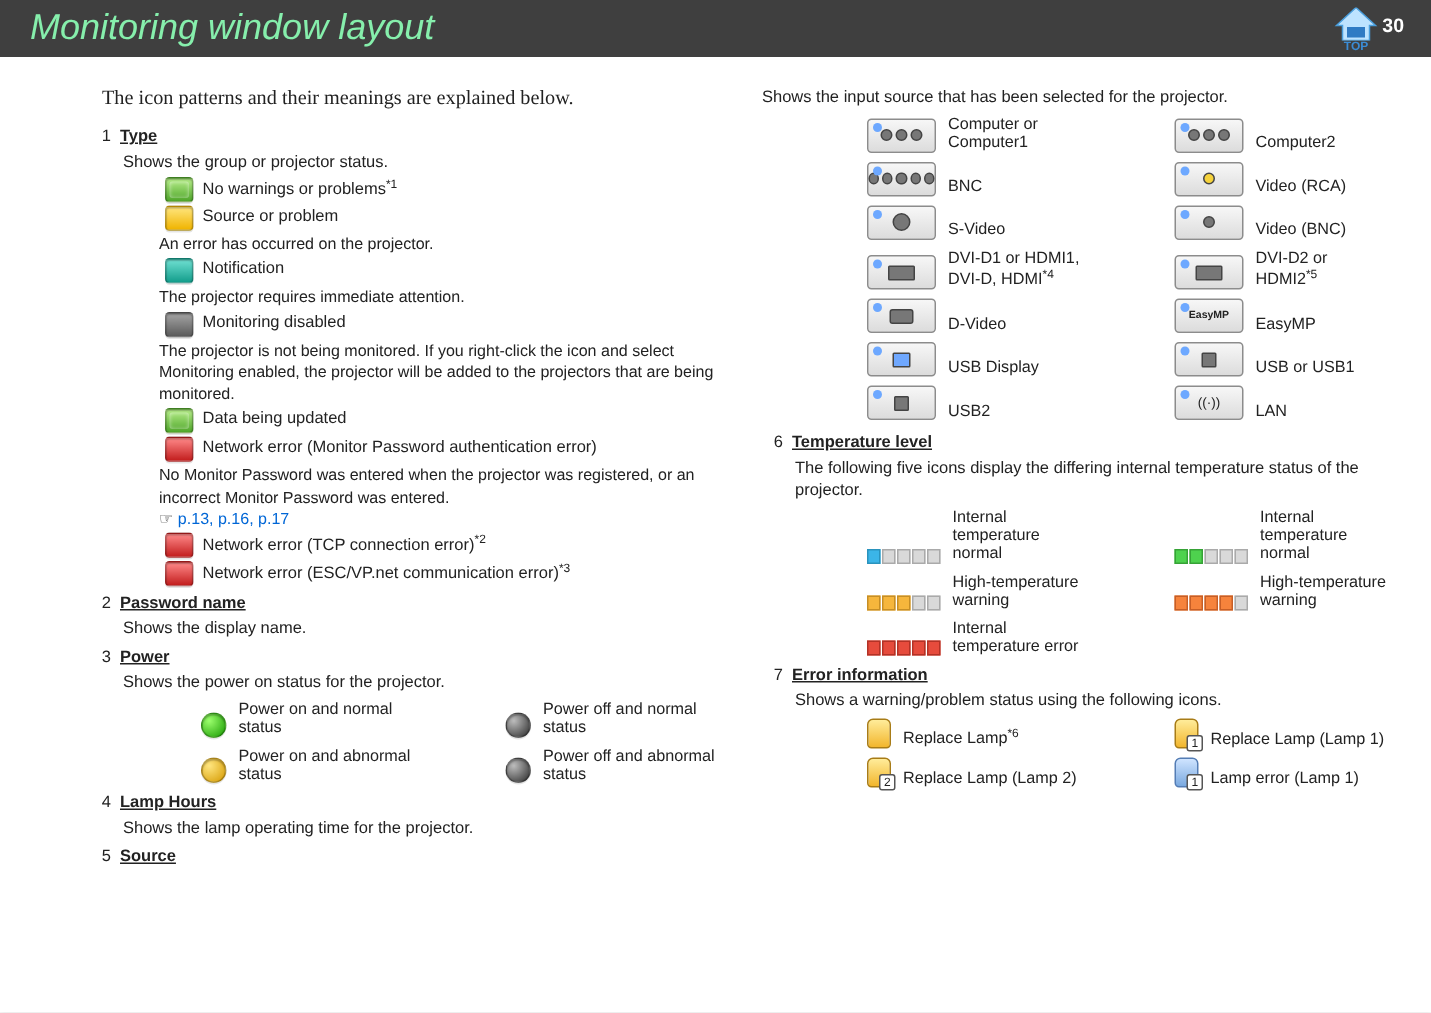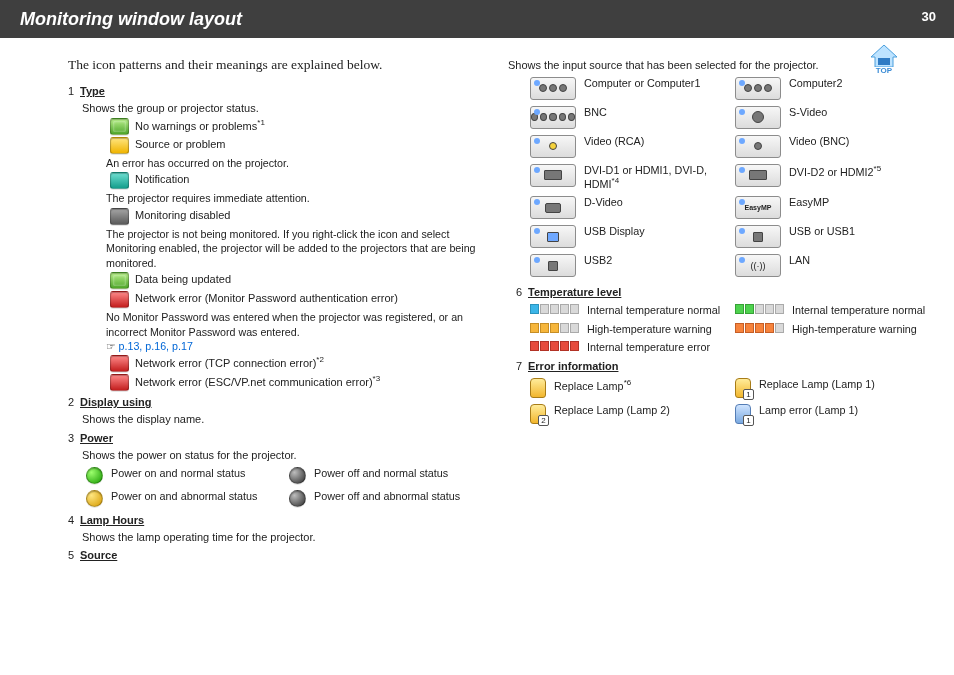--- a/index.html
+++ b/index.html
@@ -6,23 +6,23 @@
     --page-w:954px;
     --page-h:675px;
     --bar:#3f3f3f;
     --text:#222;
     --link:#0066d6;
   }
   html,body{margin:0;padding:0;background:#f4f4f4;}
   body{font-family:"Segoe UI",Arial,sans-serif;font-size:11px;color:var(--text);}
   .page{position:relative;width:var(--page-w);height:var(--page-h);margin:0 auto;background:white;box-shadow:0 0 4px rgba(0,0,0,.2);overflow:hidden;}
   .bar{position:relative;display:flex;align-items:center;background:var(--bar);color:white;height:38px;padding-left:20px;}
-  .bar h1{margin:0;font-size:18px;font-style:italic;font-family:"Segoe UI",Arial,sans-serif;font-weight:700;color:#ffffff;}
+  .bar h1{margin:0;font-size:24px;font-style:italic;font-family:"Segoe UI",Arial,sans-serif;font-weight:400;color:#86efac;}
   .bar .pgnum{position:absolute;right:18px;top:9px;font-weight:700;font-size:13px;color:#fff;}
-  .bar .top-ic{position:absolute;right:52px;top:1px;width:36px;height:34px;display:flex;flex-direction:column;align-items:center;justify-content:flex-end;margin-top:40px;}
+  .bar .top-ic{position:absolute;right:32px;top:1px;width:36px;height:34px;display:flex;flex-direction:column;align-items:center;justify-content:flex-end;}
   .bar .top-ic svg{display:block;}
   .bar .top-ic span{font-size:8px;color:#3a8cd6;font-weight:700;line-height:8px;}
 
   .body{display:flex;gap:30px;padding:18px 28px 0 60px;font-size:11px;line-height:1.35;}
   .col{flex:1;min-width:0;}
   .intro{margin:0 0 10px 8px;font-family:"Times New Roman",Georgia,serif;font-size:13.5px;}
   .sec{display:flex;margin-top:4px;}
   .sec .num{width:14px;flex:none;text-align:right;padding-right:6px;}
   .sec .hd{font-weight:700;text-decoration:underline;}
   .desc{margin:2px 0 2px 22px;}
@@ -45,21 +45,21 @@
   .link{color:var(--link);}
   sup{font-size:8px;}
 
   
   .src{width:44px;height:21px;flex:none;background:linear-gradient(#f7f7f7,#dcdcdc);border:1px solid #8c8c8c;border-radius:3px;position:relative;display:flex;align-items:center;justify-content:center;gap:2px;}
   .src::before{content:"";position:absolute;left:3px;top:2px;width:6px;height:6px;border-radius:50%;background:#6da8ff;}
   .src .d{width:6px;height:6px;border-radius:50%;background:#777;border:1px solid #444;}
 
   
   .grid2{display:grid;grid-template-columns:repeat(2,1fr);column-gap:14px;row-gap:6px;margin:4px 0 6px 22px;}
-  .g-item{display:flex;align-items:flex-start;gap:8px;}
+  .g-item{display:flex;align-items:flex-end;gap:8px;margin-left:48px;}
   .g-item .lab{font-size:10.8px;line-height:1.15;}
 
   
   .temp{display:flex;gap:1px;flex:none;}
   .temp i{width:7px;height:8px;background:#d9d9d9;border:1px solid #aaa;}
   .temp.c1 i:nth-child(1){background:#3bb5e8;border-color:#2a93bd;}
   .temp.c2 i:nth-child(-n+2){background:#4ed24e;border-color:#36a236;}
   .temp.c3 i:nth-child(-n+3){background:#f6b63c;border-color:#c68e26;}
   .temp.c4 i:nth-child(-n+4){background:#f6833c;border-color:#c65e26;}
   .temp.c5 i{background:#e64b3c;border-color:#b23226;}
@@ -140,21 +140,21 @@
             <span class="lab"><span>Network error (TCP connection error)</span><sup>*2</sup></span>
           </li>
         <li>
             <span class="ic red"></span>
             <span class="lab"><span>Network error (ESC/VP.net communication error)</span><sup>*3</sup></span>
           </li>
       </ul>
 
       <div class="sec">
         <div class="num">2</div>
-        <div class="hd">Display using</div>
+        <div class="hd">Password name</div>
       </div>
       <div class="desc">Shows the display name.</div>
 
       <div class="sec">
         <div class="num">3</div>
         <div class="hd">Power</div>
       </div>
       <div class="desc">Shows the power on status for the projector.</div>
       <div class="grid2" style="margin-left:26px;">
         <div class="g-item">
@@ -212,29 +212,29 @@
               <span class="d"></span>
               <span class="d"></span>
               <span class="d"></span>
               <span class="d"></span>
               <span class="d"></span>
             </span>
             <span class="lab">BNC</span>
           </div>
         <div class="g-item">
             <span class="src">
+              <span class="d" style="background:#f5d23b;"></span>
+            </span>
+            <span class="lab">Video (RCA)</span>
+          </div>
+        <div class="g-item">
+            <span class="src">
               <span class="d" style="width:10px;height:10px;"></span>
             </span>
             <span class="lab">S-Video</span>
-          </div>
-        <div class="g-item">
-            <span class="src">
-              <span class="d" style="background:#f5d23b;"></span>
-            </span>
-            <span class="lab">Video (RCA)</span>
           </div>
         <div class="g-item">
             <span class="src">
               <span class="d"></span>
             </span>
             <span class="lab">Video (BNC)</span>
           </div>
         <div class="g-item">
             <span class="src">
               <span class="d" style="border-radius:1px;width:16px;height:8px;"></span>
@@ -278,20 +278,21 @@
         <div class="g-item">
             <span class="src" style="font-size:9px;">((·))</span>
             <span class="lab">LAN</span>
           </div>
       </div>
 
       <div class="sec" style="margin-top:8px">
         <div class="num">6</div>
         <div class="hd">Temperature level</div>
       </div>
+      <div class="desc">The following five icons display the differing internal temperature status of the projector.</div>
       <div class="grid2">
         <div class="g-item">
             <span class="temp c1">
               <i></i>
               <i></i>
               <i></i>
               <i></i>
               <i></i>
             </span>
             <span class="lab">Internal temperature normal</span>
@@ -335,20 +336,21 @@
               <i></i>
             </span>
             <span class="lab">Internal temperature error</span>
           </div>
       </div>
 
       <div class="sec" style="margin-top:6px">
         <div class="num">7</div>
         <div class="hd">Error information</div>
       </div>
+      <div class="desc">Shows a warning/problem status using the following icons.</div>
       <div class="grid2">
         <div class="g-item">
             <span class="lamp"></span>
             <span class="lab"><span>Replace Lamp</span><sup>*6</sup></span>
           </div>
         <div class="g-item">
             <span class="lamp n1"></span>
             <span class="lab">Replace Lamp (Lamp 1)</span>
           </div>
         <div class="g-item">

